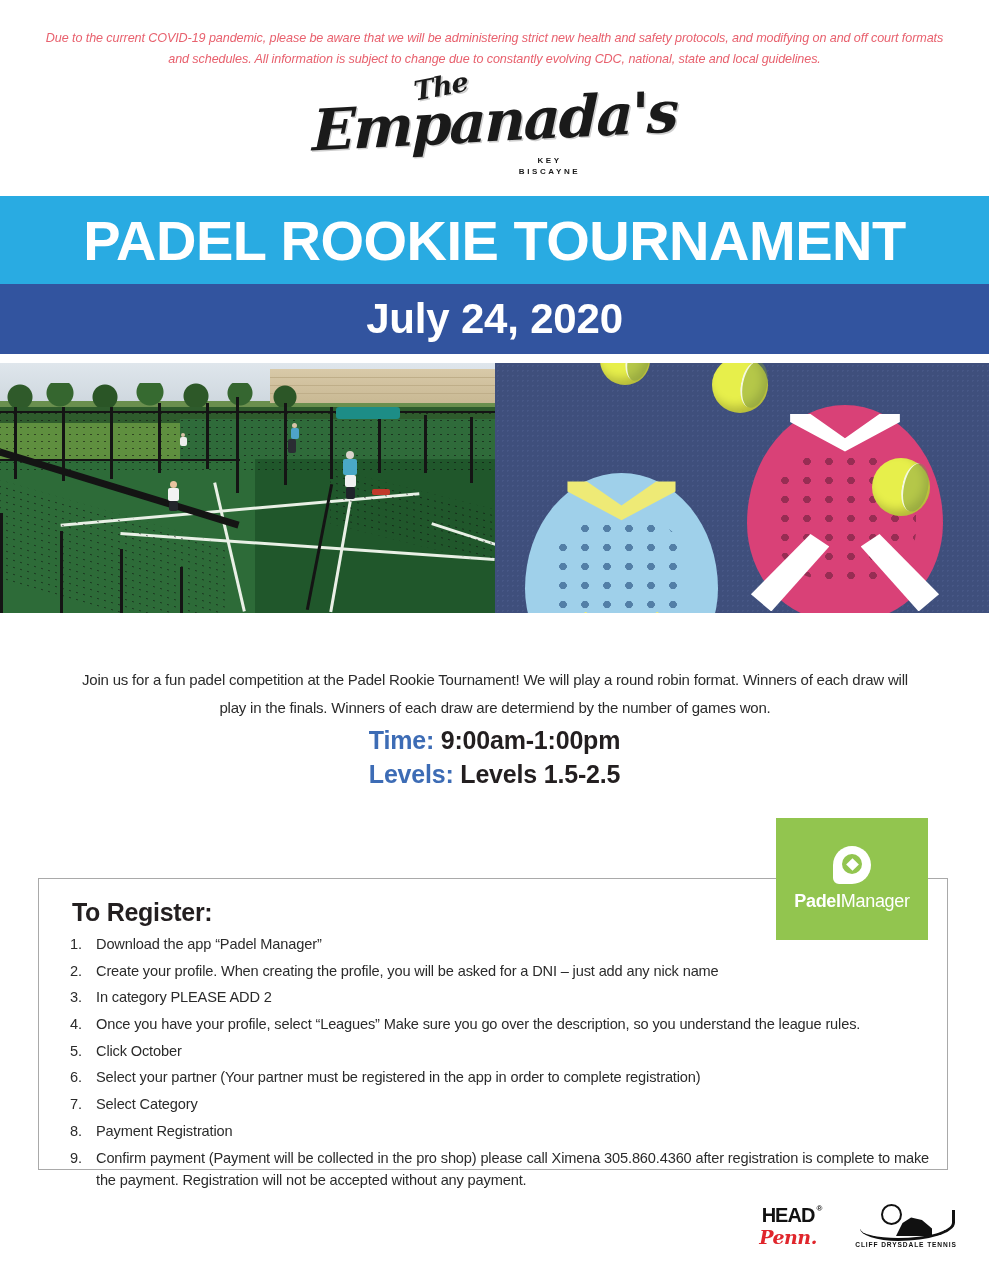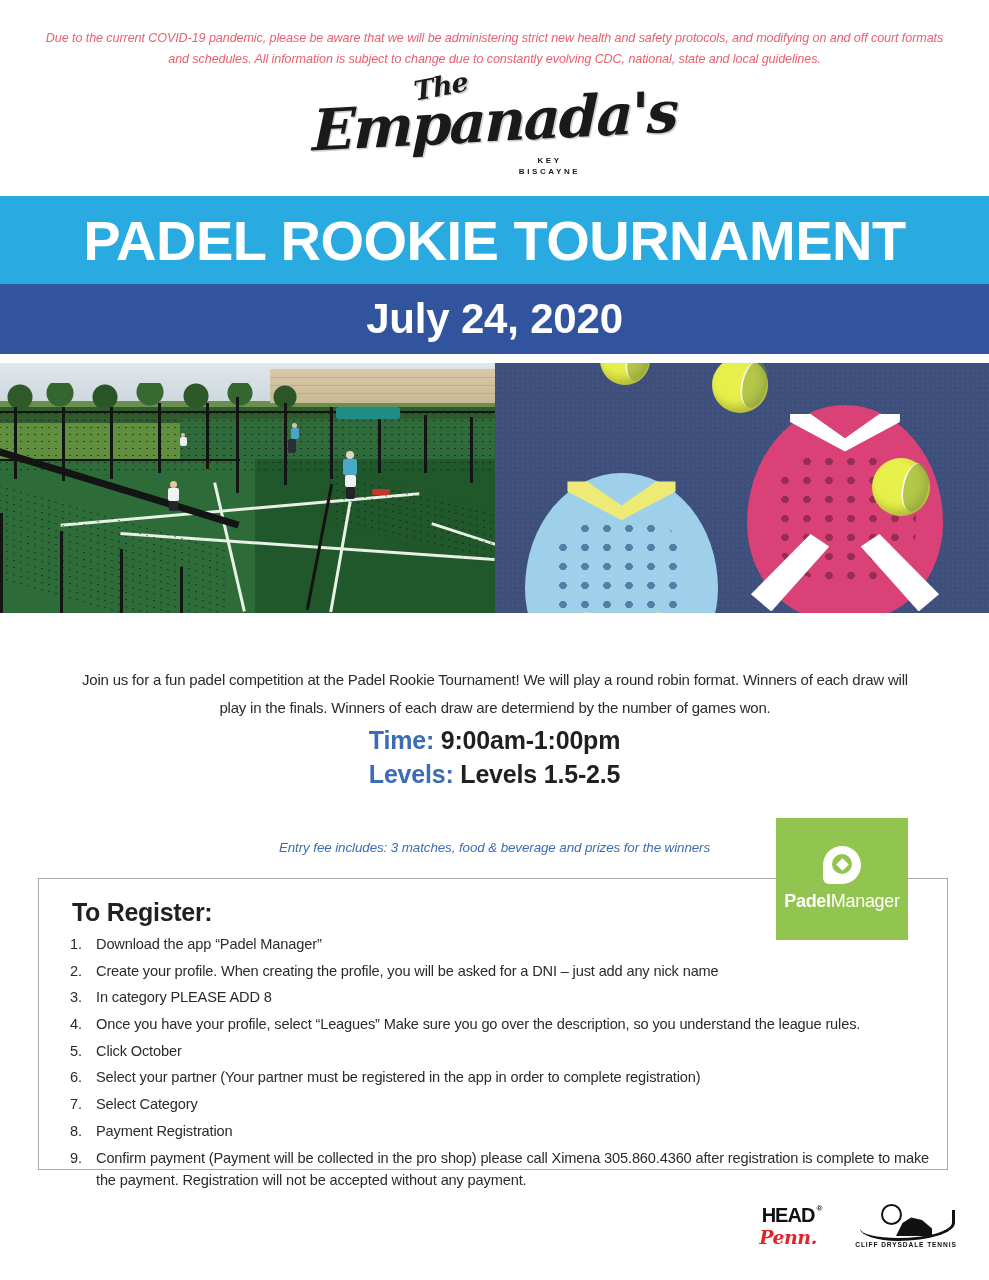--- a/index.html
+++ b/index.html
@@ -119,21 +119,21 @@
   .d-row{font-size:25px;line-height:34px;font-weight:bold;letter-spacing:-0.2px;}
   .d-label{color:#3d6cb5;}
   .d-value{color:#231f20;}
   .entry-note{
     position:absolute;left:0;top:840px;width:989px;text-align:center;
     font-style:italic;font-size:13.4px;color:#3d6cb5;letter-spacing:-0.1px;
   }
 
   
   .pm-logo{
-    position:absolute;left:776px;top:818px;width:132px;height:122px;
+    position:absolute;left:776px;top:818px;width:152px;height:122px;
     background:#92c54f;z-index:5;display:flex;flex-direction:column;
     align-items:center;justify-content:center;
   }
   .pm-mark{width:38px;height:38px;position:relative;margin-bottom:7px;}
   .pm-mark .drop{
     position:absolute;inset:0;background:#ffffff;
     border-radius:50% 50% 50% 6px;
   }
   .pm-mark .inner{
     position:absolute;left:9px;top:8px;width:20px;height:20px;border-radius:50%;
@@ -370,21 +370,20 @@
   <div class="details">
     <div class="d-row">
       <span class="d-label">Time:</span>
       <span class="d-value">9:00am-1:00pm</span>
     </div>
     <div class="d-row">
       <span class="d-label">Levels:</span>
       <span class="d-value">Levels 1.5-2.5</span>
     </div>
   </div>
-  <div class="entry-note">Entry fee includes: 3 matches, food &amp; beverage and prizes for the winners</div>
 
   <div class="pm-logo">
     <div class="pm-mark">
       <div class="drop"></div>
       <div class="inner">
           <div class="diamond"></div>
         </div>
     </div>
     <div class="pm-text"><b>Padel</b><span>Manager</span></div>
   </div>
@@ -395,21 +394,21 @@
     <li class="reg-item">
       <span class="reg-num">1.</span>
       <span class="reg-text">Download the app “Padel Manager”</span>
     </li>
     <li class="reg-item">
       <span class="reg-num">2.</span>
       <span class="reg-text">Create your profile.  When creating the profile, you will be asked for a DNI – just add any nick name</span>
     </li>
     <li class="reg-item">
       <span class="reg-num">3.</span>
-      <span class="reg-text">In category PLEASE ADD 8</span>
+      <span class="reg-text">In category PLEASE ADD 2</span>
     </li>
     <li class="reg-item">
       <span class="reg-num">4.</span>
       <span class="reg-text">Once you have your profile, select “Leagues” Make sure you go over the description, so you understand the league rules.</span>
     </li>
     <li class="reg-item">
       <span class="reg-num">5.</span>
       <span class="reg-text">Click October</span>
     </li>
     <li class="reg-item">

